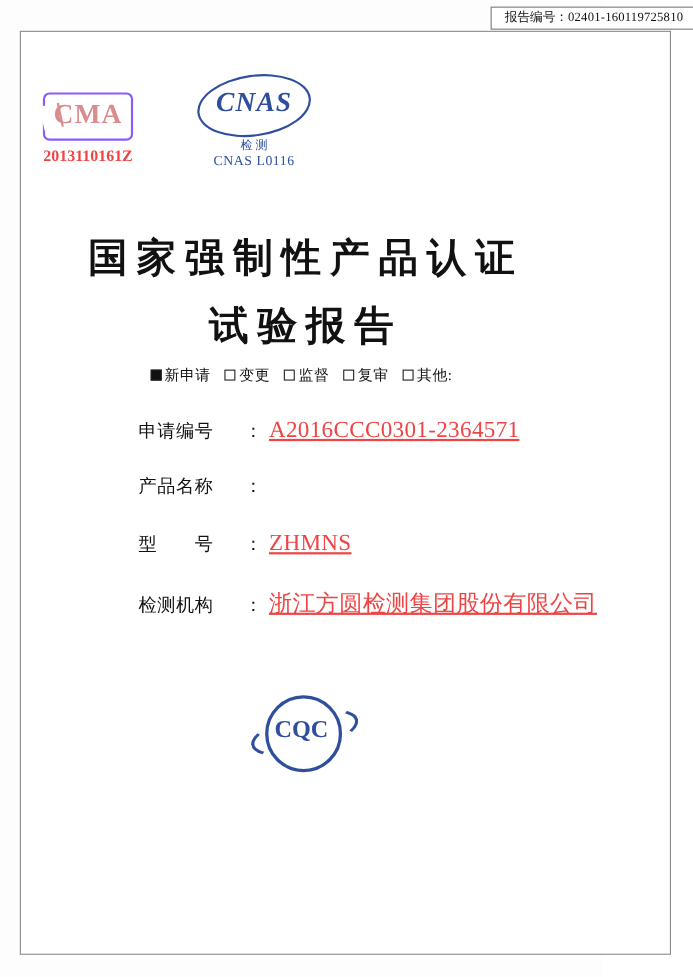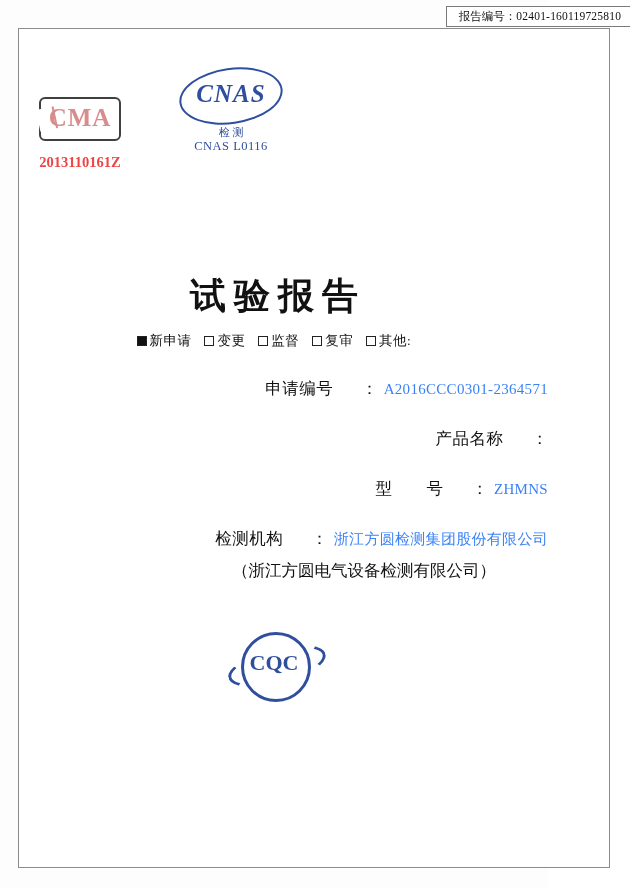--- a/index.html
+++ b/index.html
@@ -70,24 +70,24 @@
   .cma {
     position: absolute;
     left: 38px;
     top: 22px;
     width: 84px;
     text-align: center;
   }
   .cma-badge {
     width: 78px;
     height: 40px;
-    border: 2px solid #404040;
+    border: 2px solid #8b5cf6;
     border-radius: 6px;
     position: relative;
-    margin: 13px auto;
+    margin: 0 auto;
     background: #fff;
   }
   .cma-badge .cma-text {
     position: absolute;
     left: 0; right: 0; top: 4px;
     font-family: "Liberation Serif", serif;
     font-weight: bold;
     font-size: 25px;
     line-height: 30px;
     color: #d98c8c;
@@ -220,42 +220,42 @@
     position: absolute;
     top: 378px;
     left: 0;
     width: 100%;
   }
   .field-row {
     display: flex;
     align-items: baseline;
     margin-bottom: 28px;
     padding-left: 126px;
-    justify-content: flex-end;
   }
   .field-label {
     width: 96px;
     flex: 0 0 96px;
     font-size: 16.5px;
     letter-spacing: 0.5px;
     color: #111;
     text-align: left;
     white-space: nowrap;
   }
   .field-colon {
     flex: 0 0 10px;
     font-size: 16.5px;
     color: #111;
   }
   .field-value {
-    font-size: 15px;
-    color: #3b82f6;
+    font-size: 21px;
+    color: #ef4444;
     letter-spacing: 0.3px;
     padding-left: 6px;
     white-space: nowrap;
+    text-decoration: underline;
   }
   .field-value.serif-num {
     font-family: "Liberation Serif", serif;
   }
   .field-value-second {
     font-size: 16.5px;
     color: #111;
     padding-left: 232px;
     margin-top: -18px;
     margin-bottom: 26px;
@@ -334,20 +334,21 @@
       <div class="cnas-ellipse">
         <div class="ring"></div>
         <div class="word">CNAS</div>
       </div>
       <div class="cnas-sub">检 测</div>
       <div class="cnas-code">CNAS L0116</div>
     </div>
 
   </div>
 
+  <div class="title-main">国家强制性产品认证</div>
   <div class="title-sub">试验报告</div>
 
   <div class="checkrow">
     <span class="opt">
       <span class="box checked"></span><span>新申请</span>
     </span>
     <span class="opt">
       <span class="box"></span><span>变更</span>
     </span>
     <span class="opt">
@@ -378,21 +379,20 @@
       <span class="field-label">型　　号</span>
       <span class="field-colon">：</span>
       <span class="field-value serif-num">ZHMNS</span>
     </div>
 
     <div class="field-row">
       <span class="field-label">检测机构</span>
       <span class="field-colon">：</span>
       <span class="field-value">浙江方圆检测集团股份有限公司</span>
     </div>
-    <div class="field-value-second">（浙江方圆电气设备检测有限公司）</div>
 
   </div>
 
   <div class="cqc">
     <div class="cqc-wrap">
       <div class="cqc-ring"></div>
       <div class="cqc-swoosh"></div>
       <div class="cqc-text">CQC</div>
     </div>
   </div>

